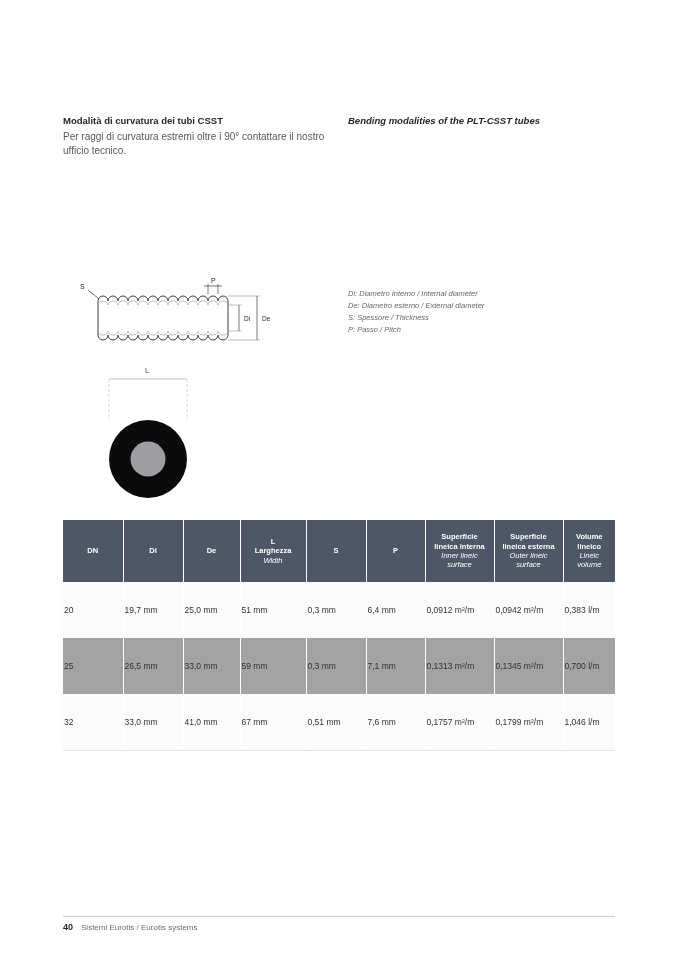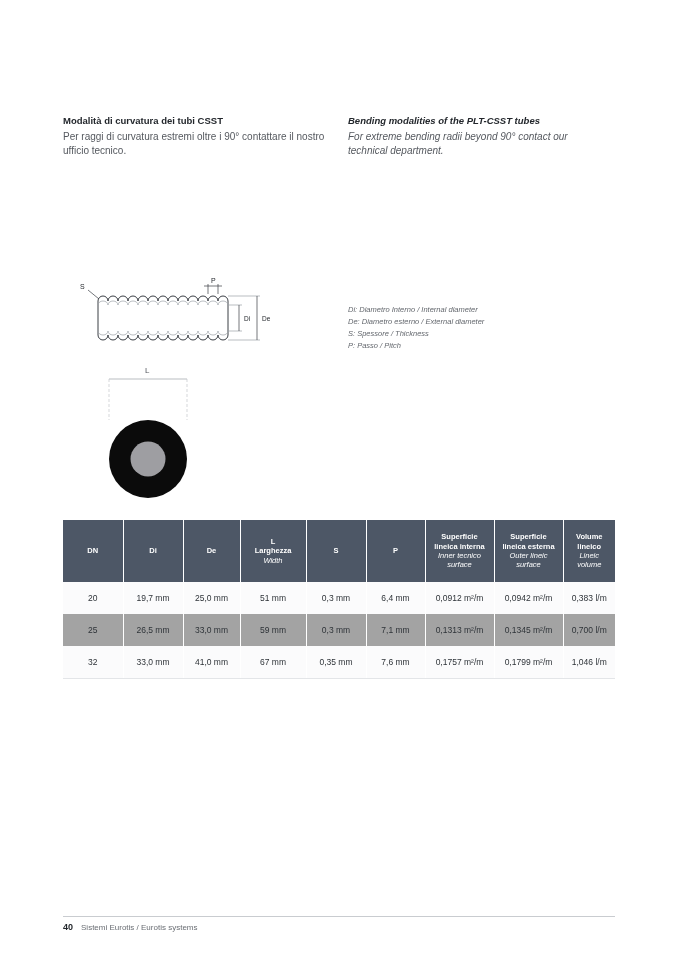--- a/index.html
+++ b/index.html
@@ -30,22 +30,22 @@
     background:#4d5766;color:#ffffff;
     font-weight:bold;font-size:7.5px;line-height:1.25;
     vertical-align:middle;text-align:center;
     height:58px;padding:2px 1px;
     border-left:1px solid #ffffff;
   }
   .spec-table th:first-child{border-left:none;}
   .h-main{white-space:pre-line;}
   .h-sub{white-space:pre-line;font-style:italic;font-weight:normal;}
   .spec-table td{
-    text-align:center;vertical-align:middle;
-    height:32px;padding:0 1px;
+    text-align:left;vertical-align:middle;
+    height:26px;padding:15px 1px;
     border-left:1px solid #ffffff;
     background:#fbfbfc;
   }
   .spec-table td:first-child{border-left:none;}
   .spec-table tr.alt td{background:#a3a3a3;}
   .spec-table tbody tr:last-child td{border-bottom:1px solid #e3e5e8;}
   
   .footer-rule{position:absolute;left:63px;top:916px;width:552px;height:1px;background:#c9ccd0;}
   .footer{position:absolute;left:63px;top:922px;font-size:8px;color:#6a6e74;}
   .footer .pagenum{font-weight:bold;font-size:9px;color:#23272c;margin-right:8px;}
@@ -56,21 +56,20 @@
 <body>
 
 <div class="page">
 
   <div class="block" style="left:63px;top:108px;width:268px;">
     <p class="sec-title">Modalità di curvatura dei tubi CSST</p>
     <p class="sec-body">Per raggi di curvatura estremi oltre i 90° contattare il nostro ufficio tecnico.</p>
   </div>
   <div class="block" style="left:348px;top:108px;width:250px;">
     <p class="sec-title it-style">Bending modalities of the PLT-CSST tubes</p>
-    <p class="sec-body it-style">For extreme bending radii beyond 90° contact our technical department.</p>
   </div>
 
 
   <div class="block" style="left:68px;top:278px;width:230px;height:84px;">
     <svg width="230" height="84" viewBox="0 0 230 84">
 
       <path d="M30,23
                a5,5 0 0 1 10,0 a5,5 0 0 1 10,0 a5,5 0 0 1 10,0 a5,5 0 0 1 10,0
                a5,5 0 0 1 10,0 a5,5 0 0 1 10,0 a5,5 0 0 1 10,0 a5,5 0 0 1 10,0
                a5,5 0 0 1 10,0 a5,5 0 0 1 10,0 a5,5 0 0 1 10,0 a5,5 0 0 1 10,0
@@ -98,21 +97,21 @@
       <line x1="171" y1="27" x2="171" y2="53" stroke="#3a3e44" stroke-width="0.7"></line>
       <text x="176" y="43" font-size="6.5" fill="#23272c">Di</text>
 
       <line x1="160" y1="18" x2="192" y2="18" stroke="#9ba0a6" stroke-width="0.7"></line>
       <line x1="160" y1="62" x2="192" y2="62" stroke="#9ba0a6" stroke-width="0.7"></line>
       <line x1="189" y1="18" x2="189" y2="62" stroke="#3a3e44" stroke-width="0.7"></line>
       <text x="194" y="43" font-size="6.5" fill="#23272c">De</text>
     </svg>
   </div>
 
-  <div class="block legend" style="left:348px;top:304px;">
+  <div class="block legend" style="left:348px;top:288px;">
     <div>Di: Diametro Interno / Internal diameter</div>
     <div>De: Diametro esterno / External diameter</div>
     <div>S: Spessore / Thickness</div>
     <div>P: Passo / Pitch</div>
   </div>
 
   <div class="block" style="left:88px;top:364px;width:120px;height:145px;">
     <svg width="120" height="145" viewBox="0 0 120 145">
 
       <text x="57" y="9" font-size="8" fill="#55595f">L</text>
@@ -155,21 +154,21 @@
           </th>
         <th>
             <div class="h-main">S</div>
           </th>
         <th>
             <div class="h-main">P</div>
           </th>
         <th>
             <div class="h-main">Superficie
 lineica interna</div>
-            <div class="h-sub">Inner tecnico
+            <div class="h-sub">Inner lineic
 surface</div>
           </th>
         <th>
             <div class="h-main">Superficie
 lineica esterna</div>
             <div class="h-sub">Outer lineic
 surface</div>
           </th>
         <th>
             <div class="h-main">Volume
@@ -200,21 +199,21 @@
         <td>7,1 mm</td>
         <td>0,1313 m²/m</td>
         <td>0,1345 m²/m</td>
         <td>0,700 l/m</td>
       </tr>
       <tr>
         <td>32</td>
         <td>33,0 mm</td>
         <td>41,0 mm</td>
         <td>67 mm</td>
-        <td>0,35 mm</td>
+        <td>0,51 mm</td>
         <td>7,6 mm</td>
         <td>0,1757 m²/m</td>
         <td>0,1799 m²/m</td>
         <td>1,046 l/m</td>
       </tr>
     </tbody>
   </table>
 
   <div class="footer-rule"></div>
   <div class="footer">

